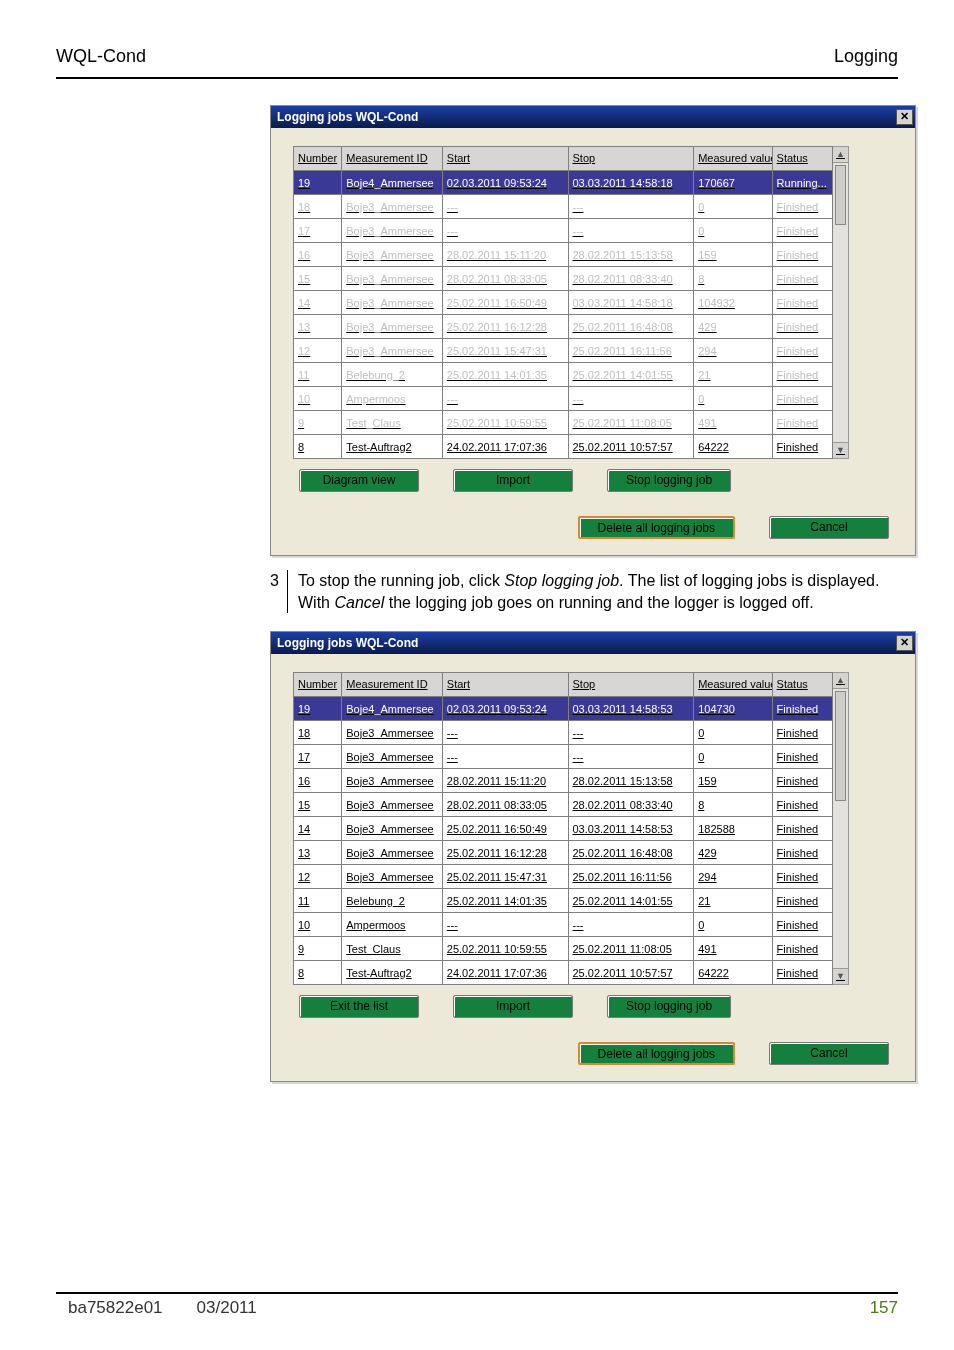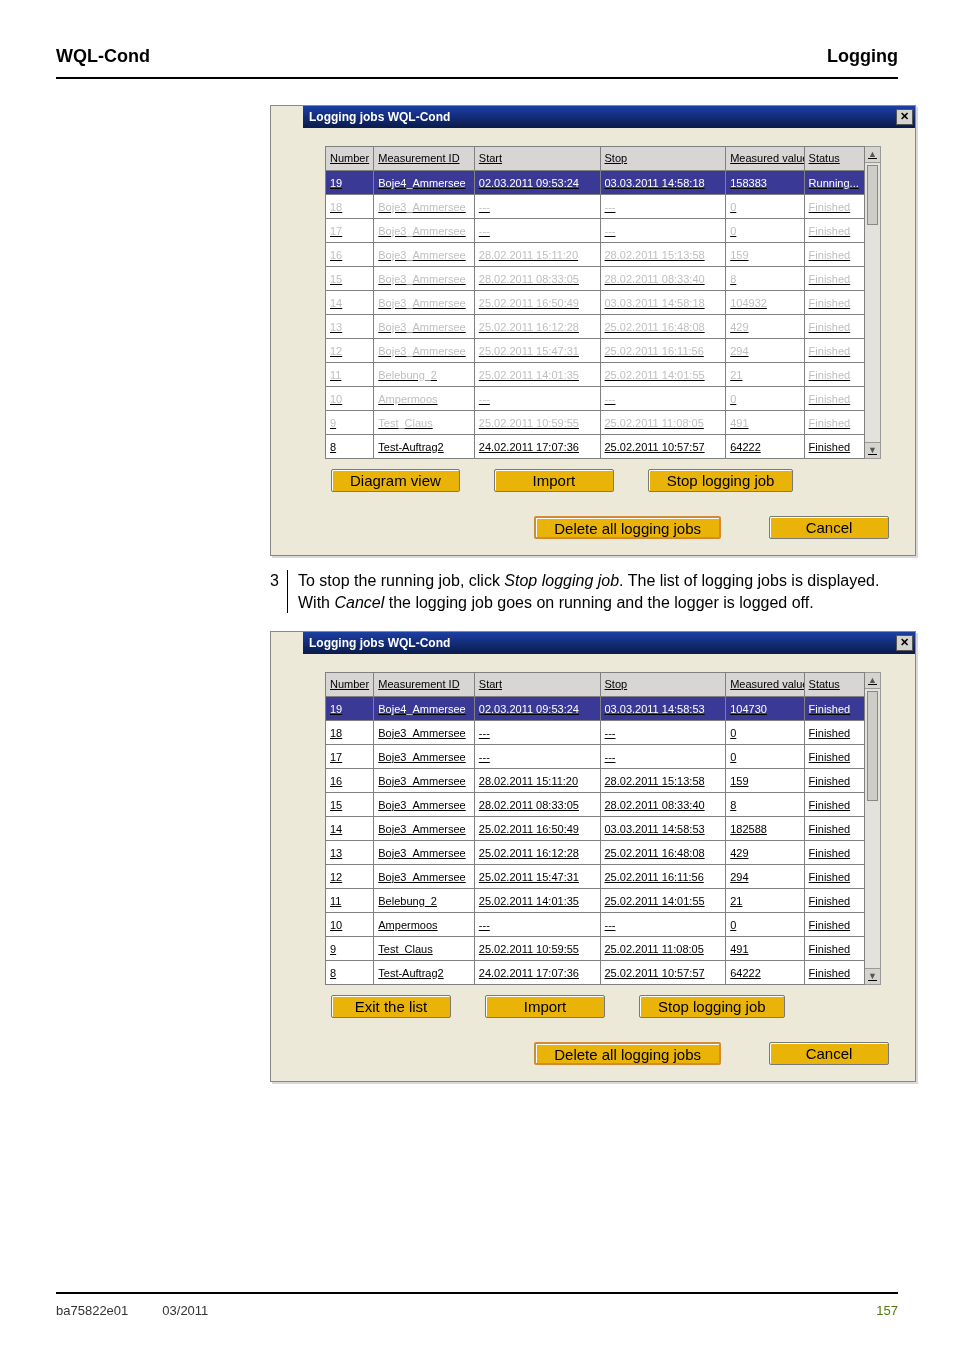--- a/index.html
+++ b/index.html
@@ -20,36 +20,35 @@
     min-height:1350px;
     position:relative;
   }
   
   .pg-head{
     display:flex;
     justify-content:space-between;
     align-items:flex-end;
     padding:46px 56px 6px 56px;
     font-size:18px;
-    font-weight:bold;
+    font-weight:normal;
   }
   .pg-head-rule{
     margin:4px 56px 26px 56px;
     height:2px;
     background:#000;
   }
 
   
   .win-wrap{
     margin:0 0 14px 270px;
     width:646px;
     border:1px solid #888;
     background:#ece9d8;
     box-shadow:2px 2px 0 rgba(0,0,0,.15);
-    padding-left:32px;
   }
   .titlebar{
     display:flex;
     align-items:center;
     justify-content:space-between;
     background:linear-gradient(#1b3fa6,#0a1a4a);
     color:#fff;
     height:22px;
     font-size:12px;
     font-weight:bold;
@@ -136,33 +135,33 @@
   
   .row-buttons{
     display:flex;
     gap:34px;
     margin:10px 0 0 6px;
   }
   .btn{
     height:23px;
     min-width:120px;
     padding:0 18px;
-    font-size:15px;
+    font-size:12px;
     border:1px solid #7a7a7a;
     border-radius:2px;
-    background:#eab308;
+    background:#15803d;
     text-align:center;
     line-height:21px;
     box-shadow:inset 1px 1px 0 #fff;
   }
   .btn.orange{border:2px solid #d48a34;}
   .bottom-bar{
     display:flex;
     justify-content:flex-end;
-    gap:48px;
+    gap:34px;
     margin:24px 4px 2px 0;
     align-items:center;
   }
 
   
   .step{
     display:flex;
     margin:6px 0 18px 252px;
     width:640px;
     font-size:16px;
@@ -173,24 +172,24 @@
     text-align:right;
     padding-right:8px;
     border-right:1px solid #000;
   }
   .step .txt{padding-left:10px;flex:1;}
   .step em{font-style:italic;}
 
   
   .footer{
     position:absolute;
-    left:0;right:0;
+    left:12px;right:0;
     bottom:32px;
     padding:0 56px;
-    font-size:13px;
+    font-size:17px;
     color:#333;
     display:flex;
     gap:34px;
   }
   .footer .pg{margin-left:auto;font-weight:normal;color:#4d7c0f;}
   .footer-rule{
     position:absolute;left:56px;right:56px;bottom:56px;
     height:2px;background:#000;
   }
 </style>
@@ -228,21 +227,21 @@
             <th>Measured values</th>
             <th>Status</th>
           </tr>
         </thead>
         <tbody>
             <tr class="sel">
               <td>19</td>
               <td>Boje4_Ammersee</td>
               <td>02.03.2011 09:53:24</td>
               <td>03.03.2011 14:58:18</td>
-              <td>158383</td>
+              <td>170667</td>
               <td>Running...</td>
             </tr>
             <tr>
               <td>18</td>
               <td>Boje3_Ammersee</td>
               <td>---</td>
               <td>---</td>
               <td>0</td>
               <td>Finished</td>
             </tr>

